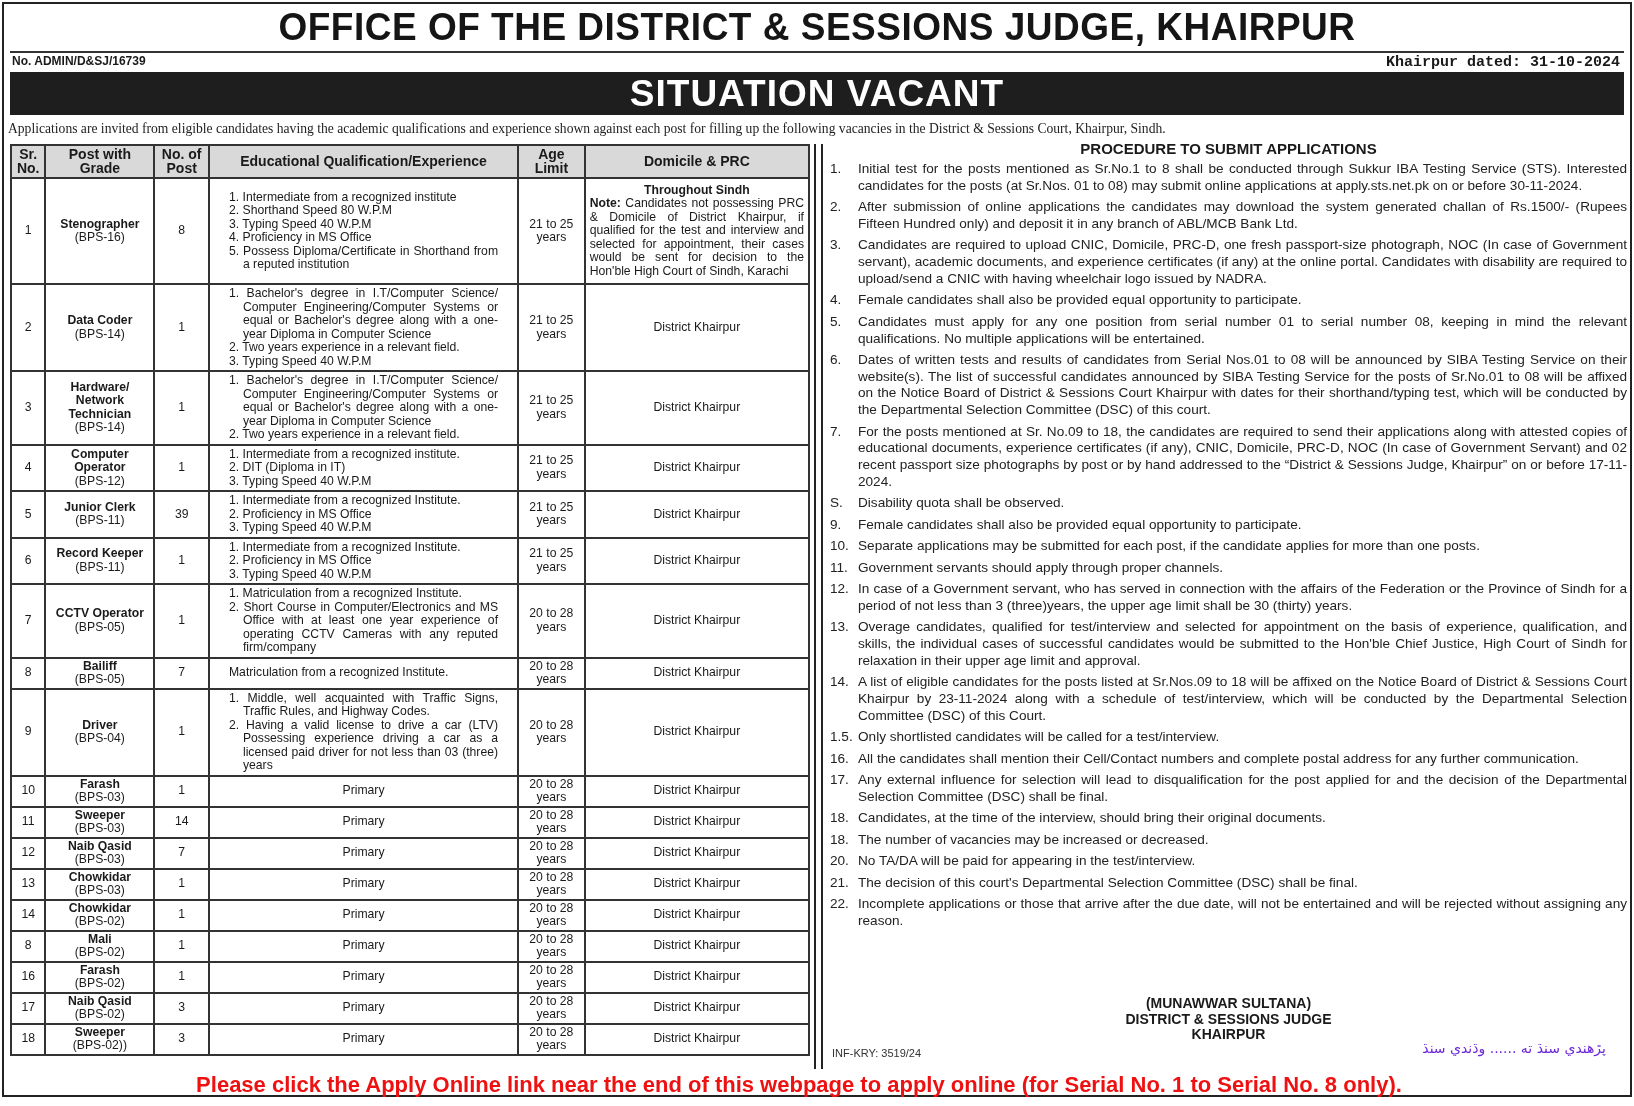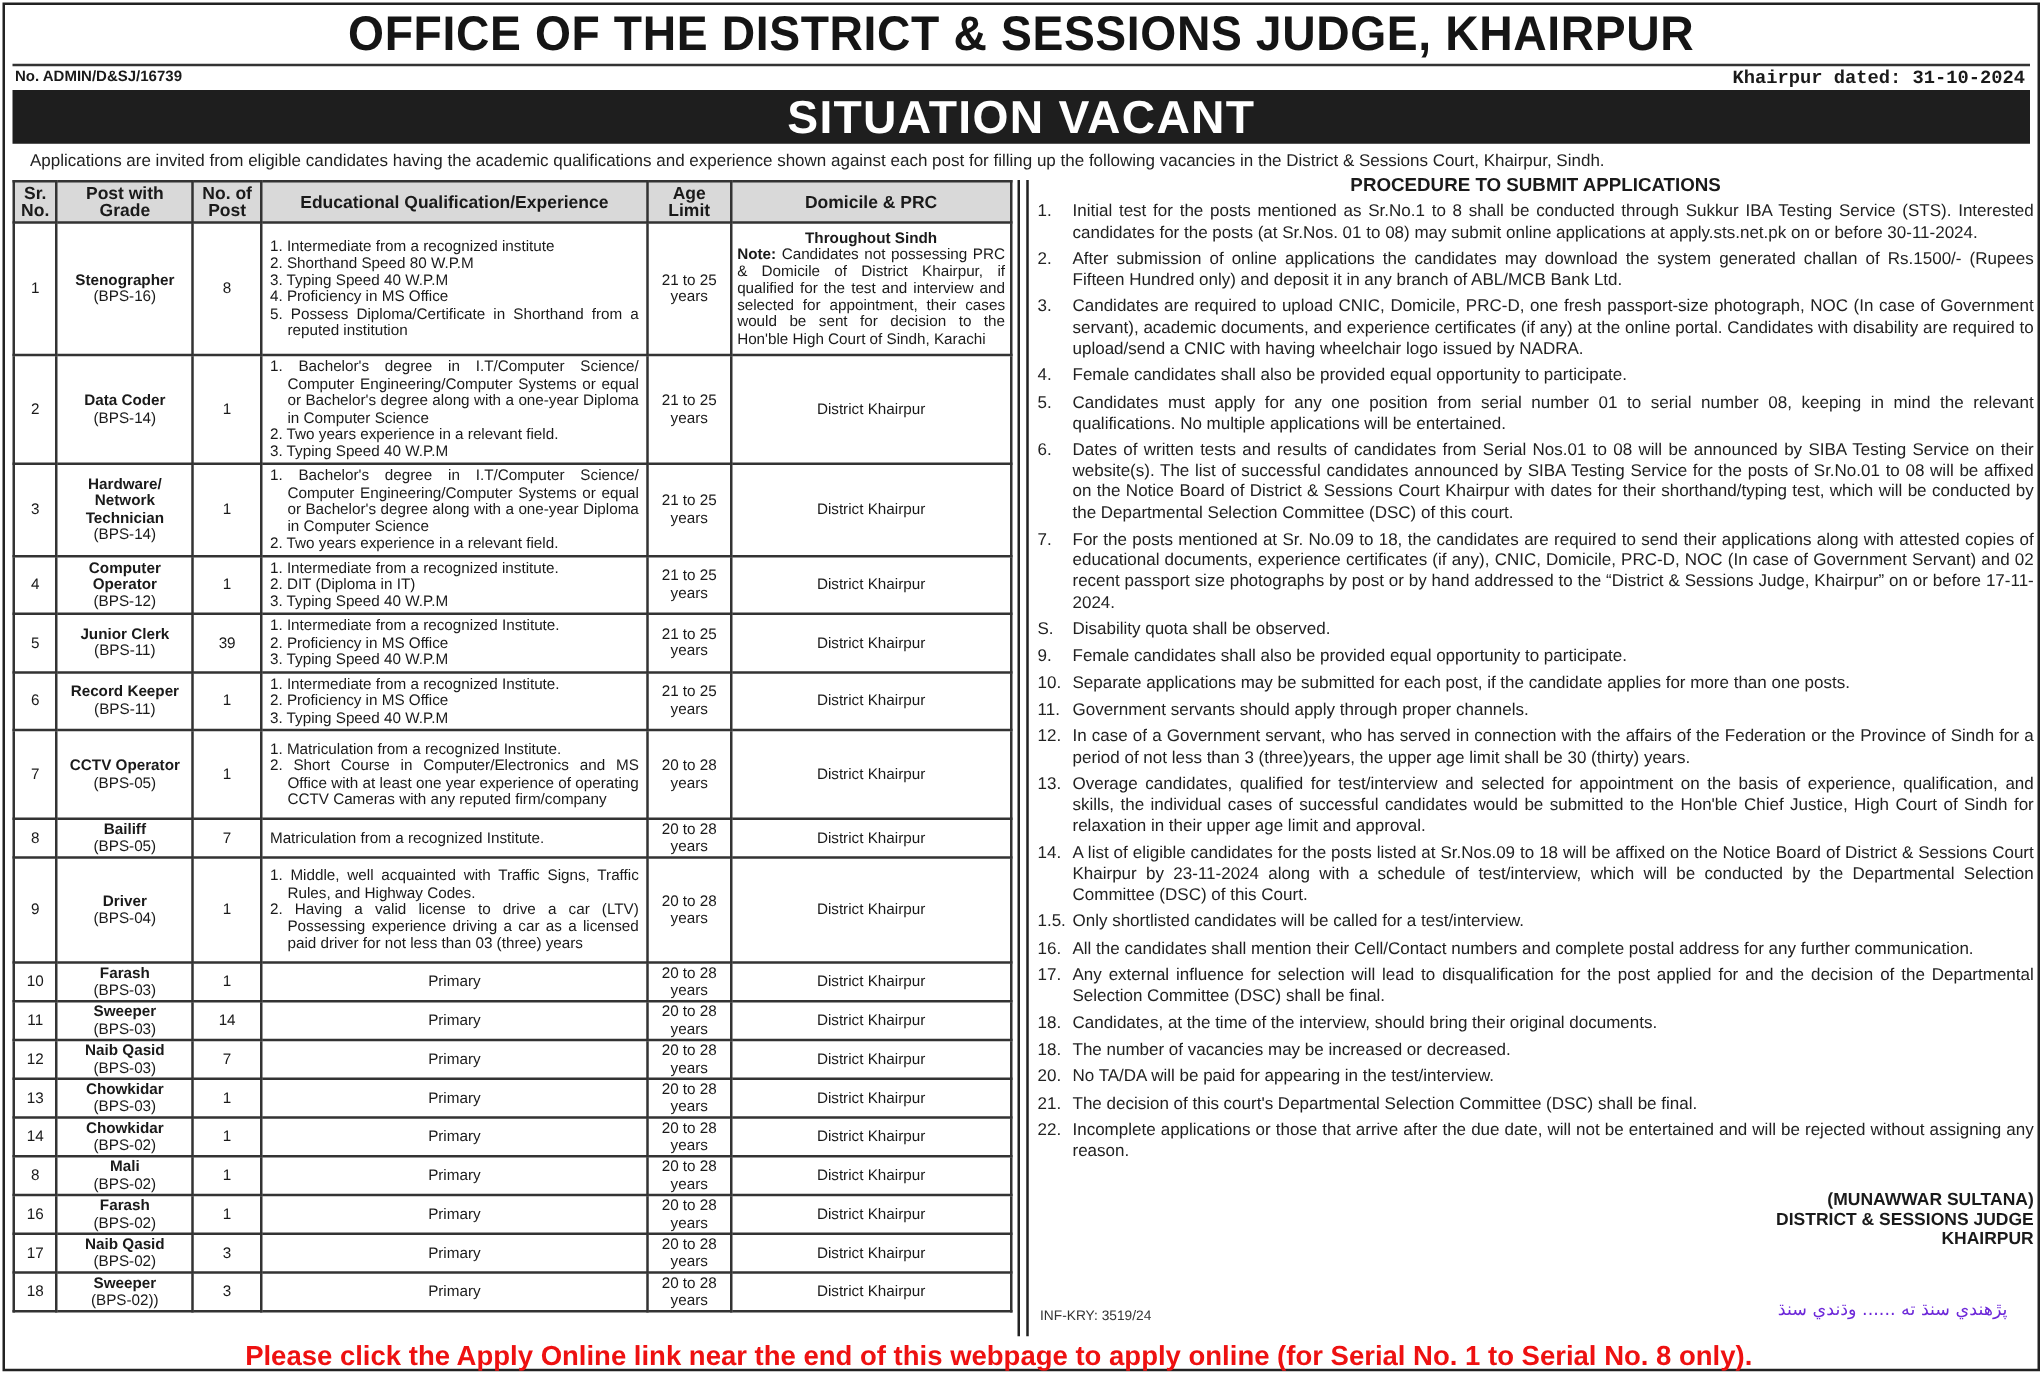--- a/index.html
+++ b/index.html
@@ -15,47 +15,47 @@
     font-family: "Liberation Sans", sans-serif; font-weight: 700;
     font-size: 37px; letter-spacing: 0.5px; color: #151515; transform: scaleY(1.05);
   }
   .title-rule { position: absolute; left: 6px; right: 6px; top: 47px; height: 2px; background: #333; }
   .ref-no { position: absolute; left: 8px; top: 50px; font-size: 12px; font-weight: 700; }
   .dated { position: absolute; right: 10px; top: 50px; font-size: 15px; font-weight: 700; font-family: Liberation Mono, monospace; }
   .banner {
     position: absolute; left: 6px; right: 6px; top: 68px; height: 43px; background: #1e1e1e;
     color: #fff; text-align: center; font-weight: 700; font-size: 37px; line-height: 43px; letter-spacing: 1px;
   }
-  .intro { position: absolute; left: 20px; top: 117px; font-size: 13.6px; color: #222; }
+  .intro { position: absolute; left: 4px; top: 117px; font-size: 13.6px; color: #222; font-family: Liberation Serif, serif; }
 
   
   .tbl-wrap { position: absolute; left: 6px; top: 140px; width: 800px; }
   table.vac { border-collapse: collapse; width: 800px; table-layout: fixed; }
   table.vac th, table.vac td { border: 2px solid #333; font-size: 12.2px; line-height: 13.5px; vertical-align: middle; }
   table.vac th { background: #d9d9d9; font-weight: 700; text-align: center; padding: 2px 3px; font-size: 14px; }
   table.vac td { text-align: center; padding: 1px 4px; }
   td.post .pname { font-weight: 700; display: block; }
-  td.qual { text-align: left !important; padding: 2px 6px !important; }
+  td.qual { text-align: left !important; padding: 2px 19px !important; }
   td.qual .qline { display: block; text-align: justify; }
   td.qual .qline.hang { padding-left: 14px; text-indent: -14px; }
   td.dom .dtitle { font-weight: 700; display: block; text-align: center; }
   td.dom .dnote { display: block; text-align: justify; }
   td.dom .dnote b { font-weight: 700; }
 
   .sep { position: absolute; left: 810px; top: 140px; width: 9px; height: 925px; border-left: 2px solid #222; border-right: 2px solid #222; }
 
   
   .proc { position: absolute; left: 826px; top: 136px; width: 797px; }
   .proc-title { text-align: center; font-weight: 700; font-size: 15px; margin-bottom: 4px; }
   .proc-item { display: flex; font-size: 13.6px; line-height: 16.7px; margin-bottom: 4.8px; color: #222; }
   .proc-item .num { width: 28px; flex: 0 0 28px; }
   .proc-item .txt { flex: 1; text-align: justify; }
   .proc-item b { font-weight: 400; }
 
-  .sign { position: absolute; left: 826px; top: 948px; width: 797px; text-align: right; font-weight: 700; font-size: 14px; line-height: 15.5px; }
+  .sign { position: absolute; left: 826px; top: 992px; width: 797px; text-align: center; font-weight: 700; font-size: 14px; line-height: 15.5px; }
   .inf { position: absolute; left: 828px; top: 1043px; font-size: 11px; color: #333; }
   .motto { position: absolute; right: 24px; top: 1036px; font-family: "DejaVu Sans", sans-serif; font-size: 14px; color: #6d28d9; direction: rtl; }
   .apply-note {
     position: absolute; left: 0; top: 1072px; width: 1598px; text-align: center;
     color: #ee1111; font-size: 22px; font-weight: 700;
   }
 </style>
 </head>
 <body>
 

